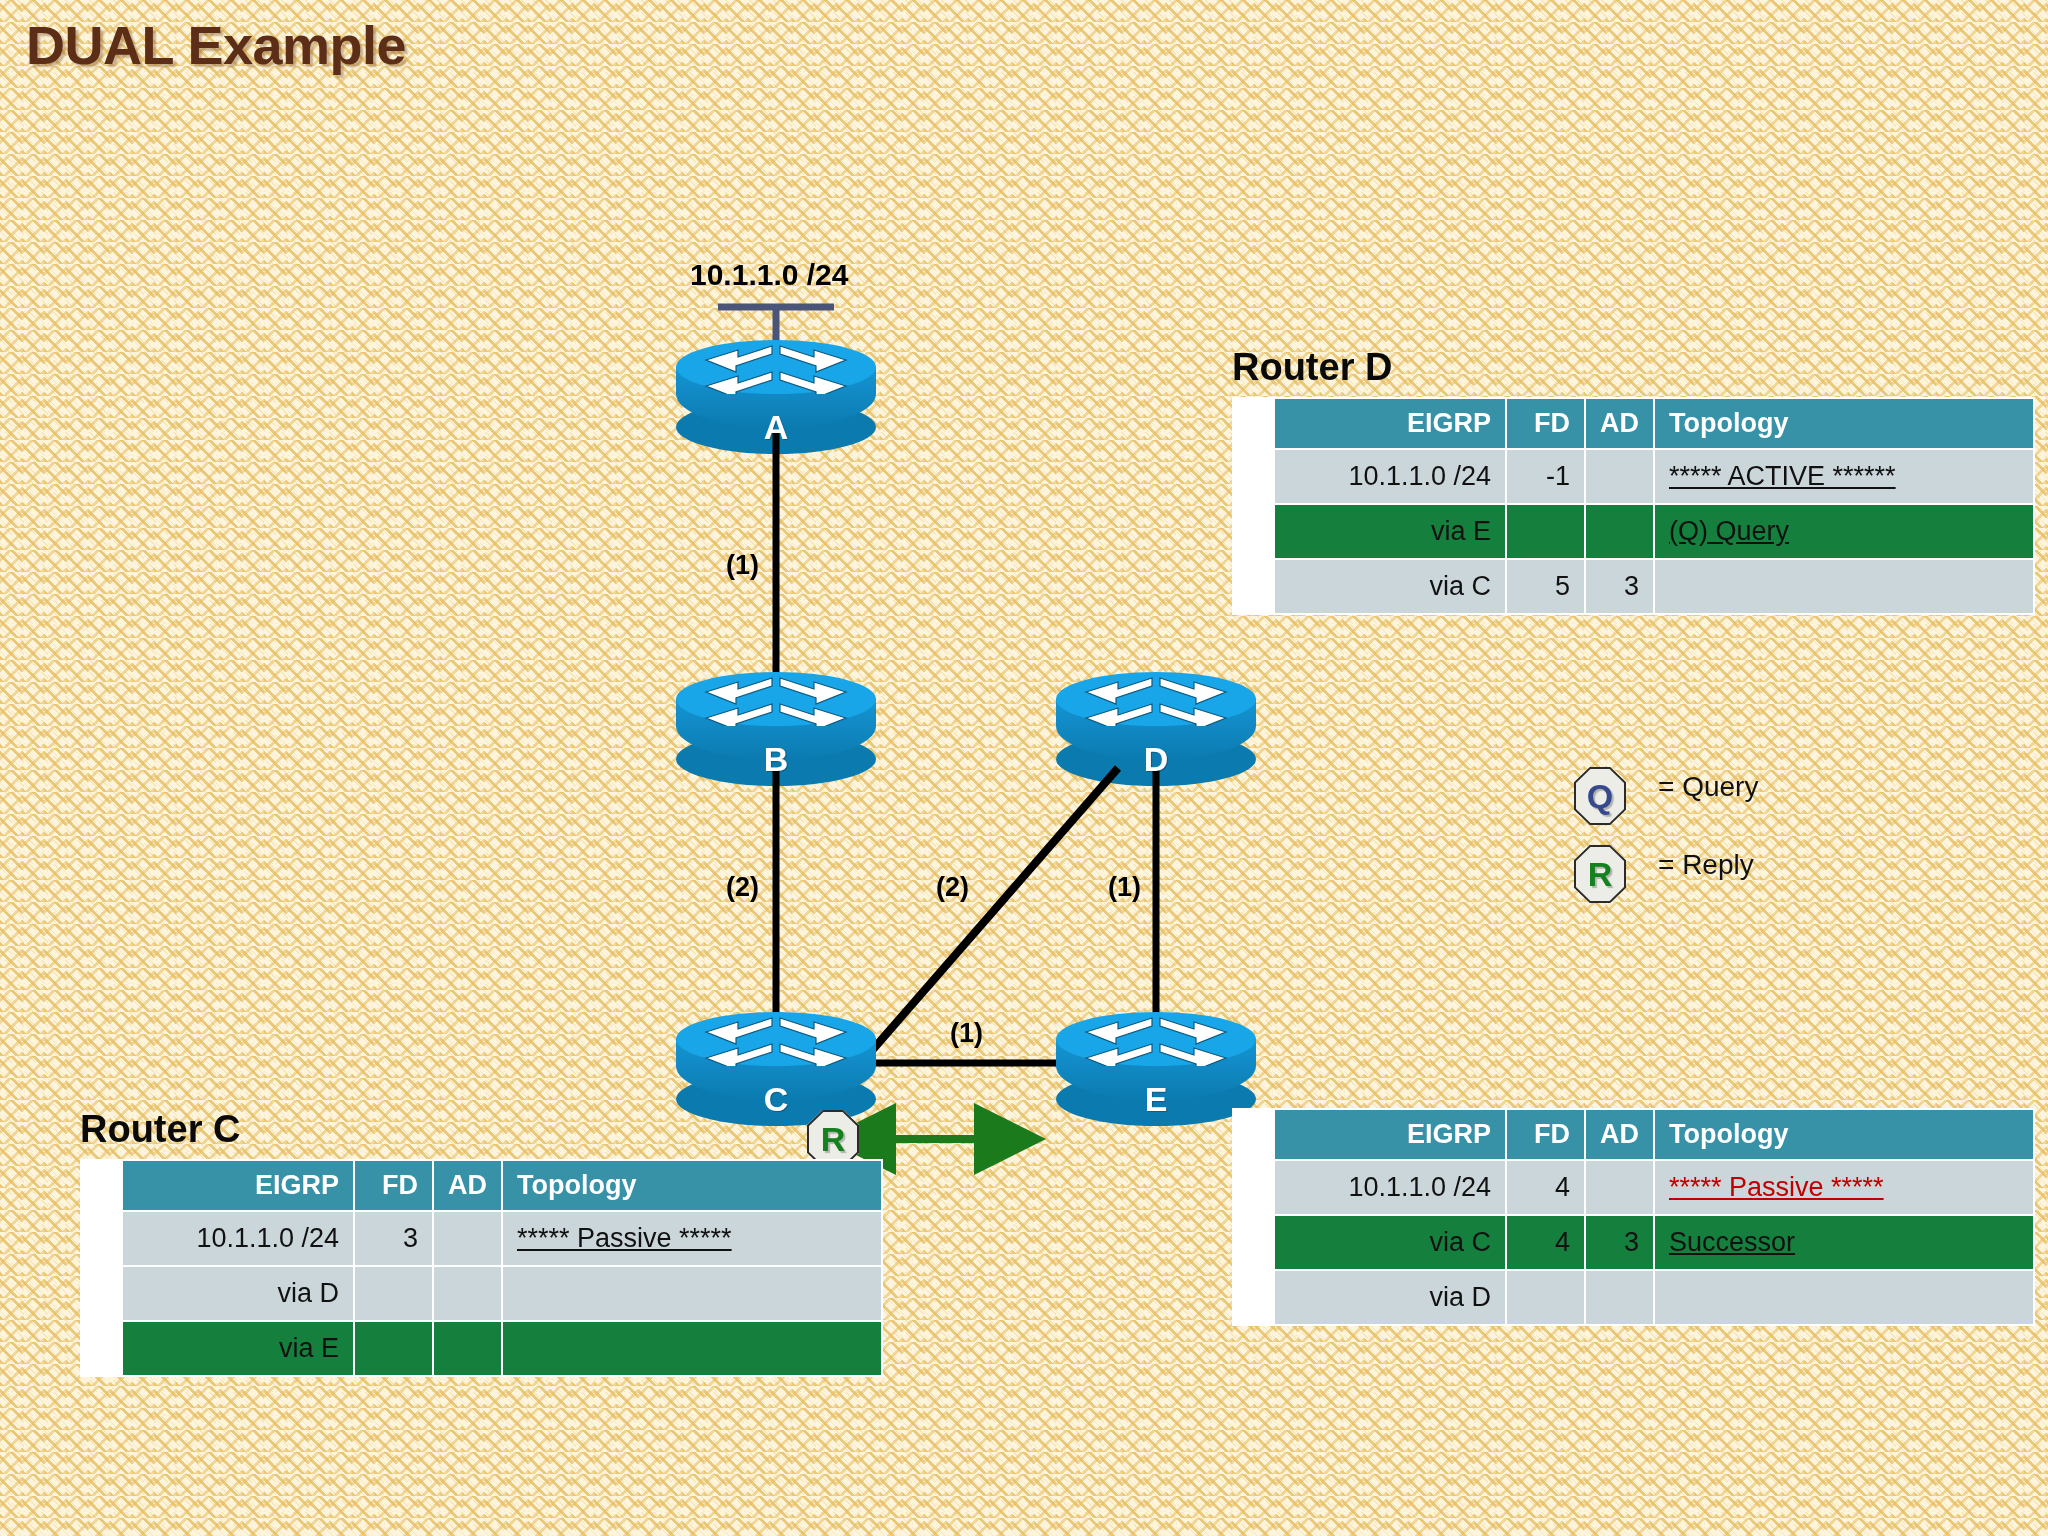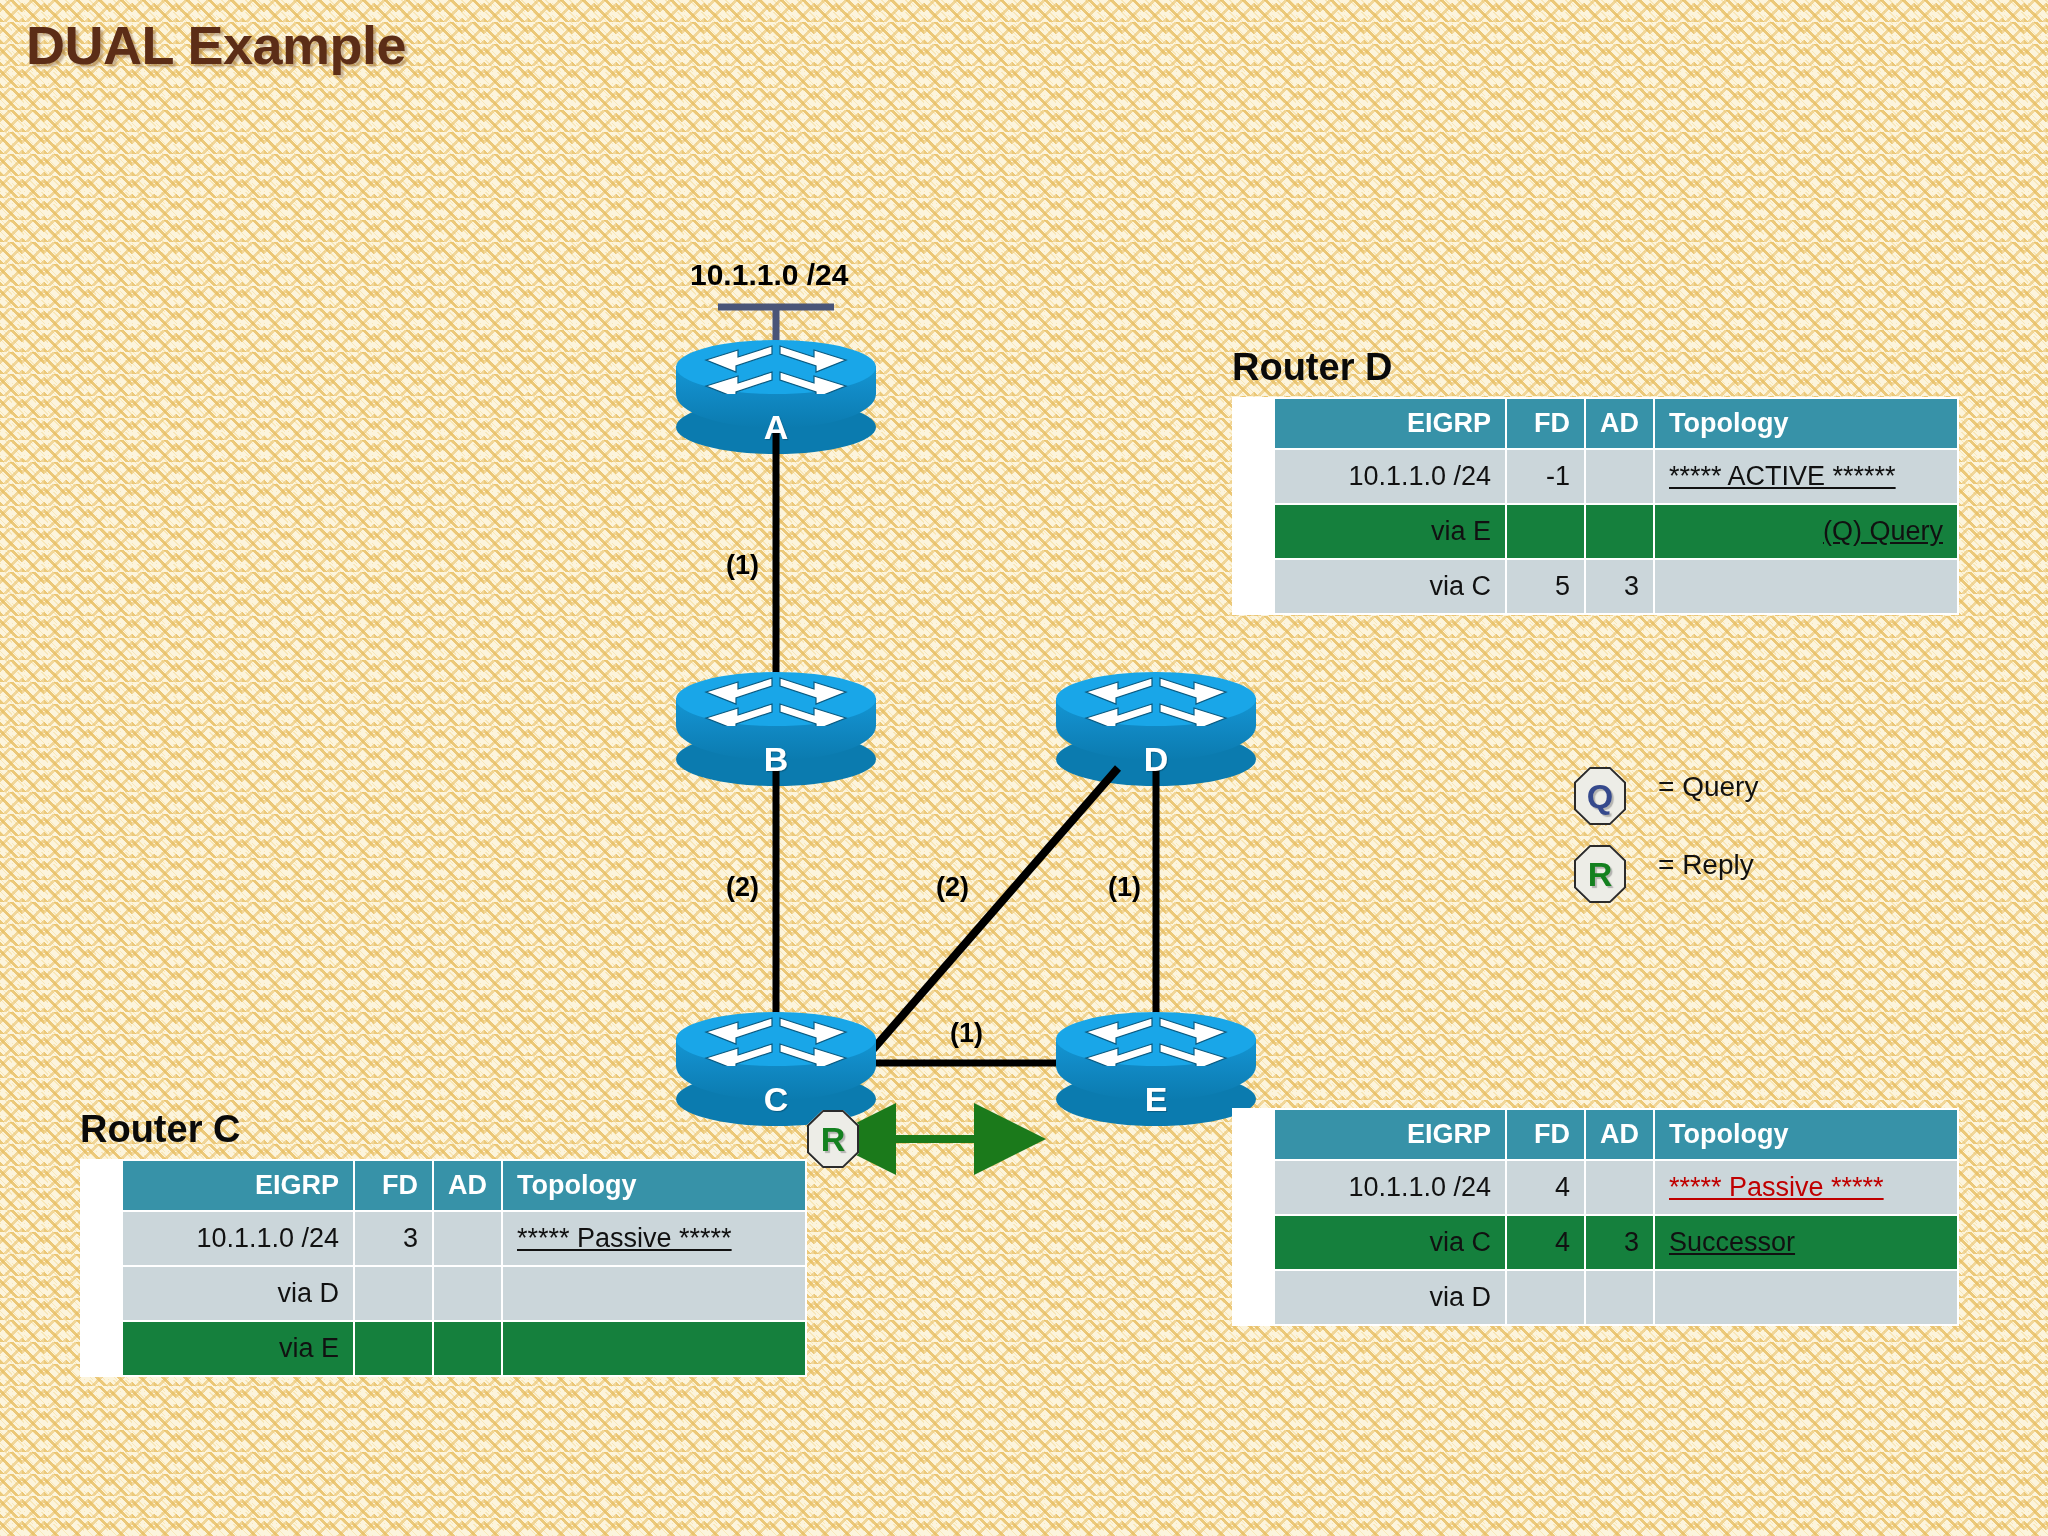--- a/index.html
+++ b/index.html
@@ -188,21 +188,21 @@
     white-space: nowrap;
   }
   table.eigrp td.col-topology { text-align: left; text-decoration: underline; }
   table.eigrp tr.row-dark td { background: #CBD6DA; }
   table.eigrp tr.row-light td { background: #15803d; }
 
   
   .col-eigrp    { width: 230px; }
   .col-fd       { width: 77px; }
   .col-ad       { width: 66px; }
-  .col-topology { width: 302px; margin-left: 32px; }
+  .col-topology { width: 378px; margin-left: 32px; }
 </style>
 </head>
 <body>
 
 <div id="slide-title">DUAL Example</div>
 
 <svg id="topology" viewBox="0 0 2048 1536" xmlns="http://www.w3.org/2000/svg">
 
   <g>
     <line x1="718" y1="307" x2="834" y2="307" stroke="#4A5578" stroke-width="7"></line>
@@ -352,21 +352,21 @@
         <tr class="row-dark">
           <td class="col-eigrp">10.1.1.0 /24</td>
           <td class="col-fd">-1</td>
           <td class="col-ad"></td>
           <td class="col-topology" style="color: rgb(17, 17, 17);">***** ACTIVE ******</td>
         </tr>
         <tr class="row-light">
           <td class="col-eigrp">via E</td>
           <td class="col-fd"></td>
           <td class="col-ad"></td>
-          <td class="col-topology" style="color: rgb(17, 17, 17); text-align: right;">(Q) Query</td>
+          <td class="col-topology" style="color: rgb(17, 17, 17);">(Q) Query</td>
         </tr>
         <tr class="row-dark">
           <td class="col-eigrp">via C</td>
           <td class="col-fd">5</td>
           <td class="col-ad">3</td>
           <td class="col-topology" style="color: rgb(17, 17, 17);"></td>
         </tr>
       </tbody>
   </table>
 </div>

